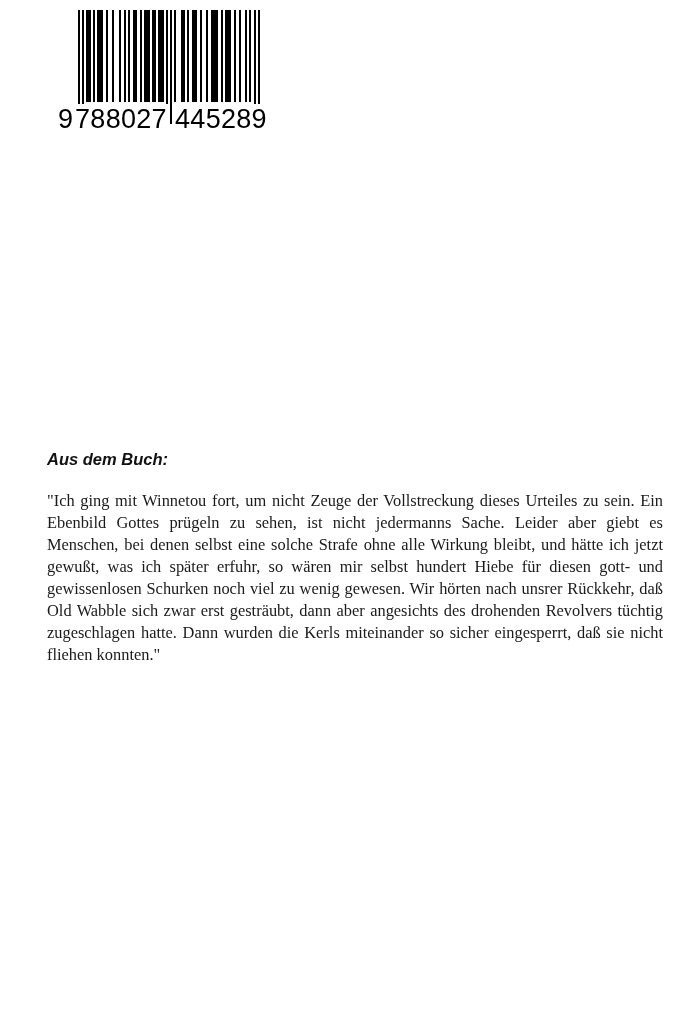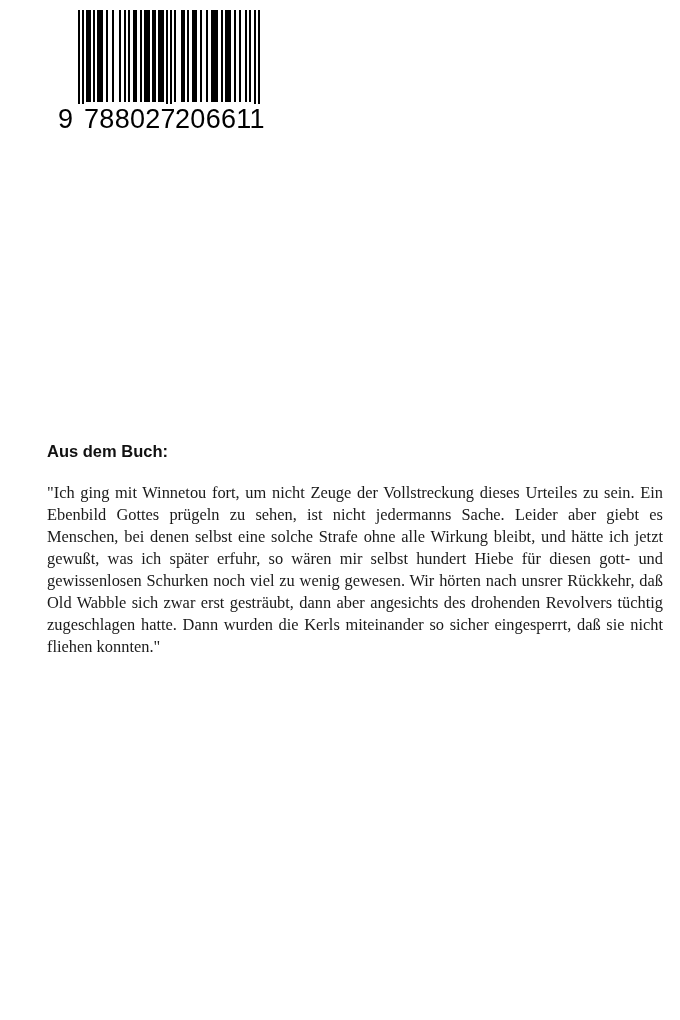--- a/index.html
+++ b/index.html
@@ -35,36 +35,37 @@
       line-height: 30px;
       color: #000;
     }
     .barcode-digits span {
       position: absolute;
       top: 0;
       background: #fff;
       letter-spacing: 0.3px;
     }
     .d-first { left: 2px; background: transparent !important; }
-    .d-left  { left: 16px; padding: 0 12px; }
+    .d-left  { left: 16px; padding: 0 3px; }
     .d-right { left: 118px; padding: 0 1px; }
 
     .blurb {
       position: absolute;
       left: 47px;
       top: 440px;
       width: 616px;
     }
     .blurb-heading {
       font-family: "Liberation Sans", sans-serif;
       font-weight: bold;
       font-size: 16.5px;
-      margin: 0 0 20px 0;
+      margin: 8px 0 20px 0;
       color: #111;
       line-height: 22px;
+      font-style: italic;
     }
     .blurb p {
       font-family: "Liberation Serif", serif;
       font-size: 16.4px;
       line-height: 22px;
       margin: 0;
       text-align: justify;
       color: #1a1a1a;
     }
     .blurb p.indent {
@@ -112,20 +113,20 @@
       <rect x="189" y="2" width="2" height="92"></rect>
       <rect x="193" y="2" width="2" height="92"></rect>
 
       <rect x="198" y="2" width="2" height="114"></rect>
       <rect x="202" y="2" width="2" height="114"></rect>
     </g>
   </svg>
   <div class="barcode-digits">
     <span class="d-first">9</span>
     <span class="d-left">788027</span>
-    <span class="d-right">206611</span>
+    <span class="d-right">445289</span>
   </div>
 </div>
 
 <section class="blurb">
   <h2 class="blurb-heading">Aus dem Buch:</h2>
   <p>"Ich ging mit Winnetou fort, um nicht Zeuge der Vollstreckung dieses Urteiles zu sein. Ein Ebenbild Gottes prügeln zu sehen, ist nicht jedermanns Sache. Leider aber giebt es Menschen, bei denen selbst eine solche Strafe ohne alle Wirkung bleibt, und hätte ich jetzt gewußt, was ich später erfuhr, so wären mir selbst hundert Hiebe für diesen gott- und gewissenlosen Schurken noch viel zu wenig gewesen. Wir hörten nach unsrer Rückkehr, daß Old Wabble sich zwar erst gesträubt, dann aber angesichts des drohenden Revolvers tüchtig zugeschlagen hatte. Dann wurden die Kerls miteinander so sicher eingesperrt, daß sie nicht fliehen konnten."</p>
 </section>
 
 </body></html>

